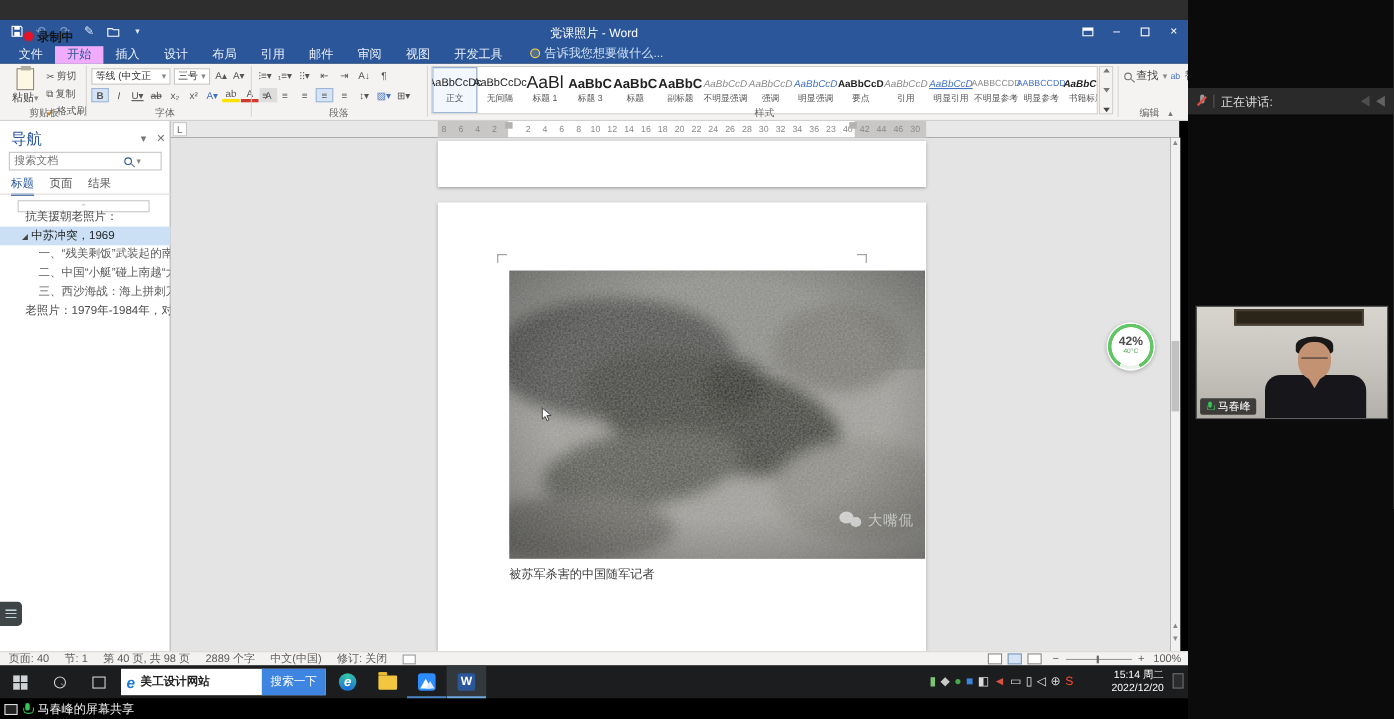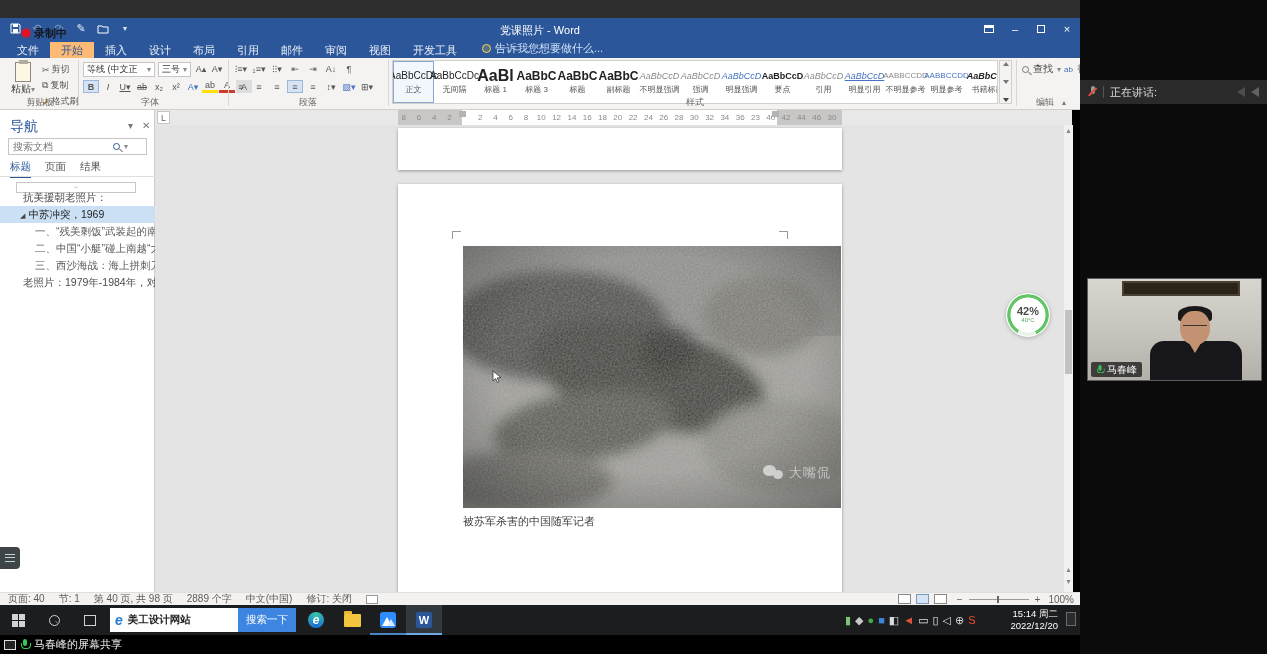--- a/index.html
+++ b/index.html
@@ -12,21 +12,21 @@
   .qat .g{width:14px;height:13px;display:flex;align-items:center;justify-content:center;}
   .rec-dot{left:22px;top:29px;width:8px;height:8px;border-radius:50%;background:#e81123;box-shadow:0 0 3px #e81123;}
   .rec-label{left:34px;top:26px;font-size:11px;color:#14161a;font-weight:bold;}
   .wtitle{left:0;top:23px;width:1080px;text-align:center;font-size:11px;color:#fff;}
   .wcontrols{right:193px;top:18px;display:flex;height:22px;}
   .wcontrols .wc{width:26px;height:22px;display:flex;align-items:center;justify-content:center;color:#fff;font-size:11px;}
   .restore-box{width:8px;height:8px;border:1px solid #fff;}
   .ribbonopts{width:10px;height:8px;border:1px solid #fff;border-top-width:3px;}
   .tabrow{left:0;top:42px;width:1080px;height:16px;background:#2b579a;display:flex;align-items:flex-end;padding-left:6px;}
   .rtab{color:#e8eef8;font-size:11px;padding:2px 11px;height:16px;line-height:13px;}
-  .rtab.selected{background:#fdba74;color:#2b579a;}
+  .rtab.selected{background:#f0abfc;color:#2b579a;}
   .tellme{display:flex;align-items:center;gap:4px;color:#cfe0f5;font-size:11px;margin-left:14px;padding-bottom:2px;}
   .bulb{width:9px;height:9px;border-radius:50%;border:1px solid #ffd84d;background:#ffd84d33;}
   .signin-row{right:6px;top:44px;display:flex;gap:8px;align-items:center;font-size:11px;color:#fff;}
   .share-btn{background:#fff;color:#333;padding:0 6px;height:14px;display:flex;align-items:center;gap:3px;font-size:11px;}
   .person-ic{width:7px;height:7px;border:1px solid #555;border-radius:50% 50% 0 0;}
   
   .ribbon{left:0;top:58px;width:1080px;height:52px;background:#f4f3f1;border-bottom:1px solid #d2d0ce;}
   .gsep{top:60px;width:1px;height:46px;background:#d8d6d4;}
   .glabel{top:96px;font-size:9px;color:#6a6866;text-align:center;}
   .biglab{font-size:10px;color:#444;}
@@ -36,21 +36,21 @@
   .combo{border:1px solid #c8c6c4;background:#fff;height:15px;font-size:9px;color:#333;display:flex;align-items:center;justify-content:space-between;padding:0 3px;}
   .dl{font-size:8px;color:#888;}
   .paste-ic{width:16px;height:20px;border:1px solid #8a887f;background:#fdf8e4;position:relative;}
   .paste-ic:before{content:"";position:absolute;left:3px;top:-3px;width:9px;height:4px;background:#b0aca0;}
   
   .sgallery{left:392px;top:60px;width:606px;height:44px;background:#fff;border:1px solid #d2d0ce;display:flex;overflow:hidden;}
   .sg-it{width:41px;height:42px;display:flex;flex-direction:column;align-items:center;justify-content:center;gap:1px;flex:0 0 auto;border:1px solid transparent;}
   .sg-it.selected{border:1px solid #8aa8d0;background:#f2f7fd;}
   .sg-prev{font-size:10px;color:#222;line-height:14px;white-space:nowrap;}
   .sg-lab{font-size:8px;color:#555;white-space:nowrap;}
-  .v-h1 .sg-prev{font-size:16px;font-weight:bold;}
+  .v-h1 .sg-prev{font-size:16px;font-weight:normal;}
   .v-h2 .sg-prev{font-size:12px;font-weight:bold;}
   .v-em .sg-prev{font-style:italic;color:#8a8a8a;font-size:9px;}
   .v-emblue .sg-prev{font-style:italic;color:#4472c4;font-size:9px;}
   .v-strong .sg-prev{font-weight:bold;font-size:9px;}
   .v-iquote .sg-prev{font-style:italic;color:#4472c4;text-decoration:underline;font-size:9px;}
   .v-ref .sg-prev{color:#8a8a8a;font-size:8px;}
   .v-refblue .sg-prev{color:#4472c4;font-size:8px;}
   .v-book .sg-prev{font-weight:bold;font-style:italic;font-size:9px;}
   .sg-scroll{left:999px;top:60px;width:13px;height:44px;border:1px solid #d2d0ce;background:#f4f3f1;display:flex;flex-direction:column;align-items:center;justify-content:space-between;padding:1px 0;}
   .tri-u{width:0;height:0;border-left:3px solid transparent;border-right:3px solid transparent;border-bottom:4px solid #777;}

